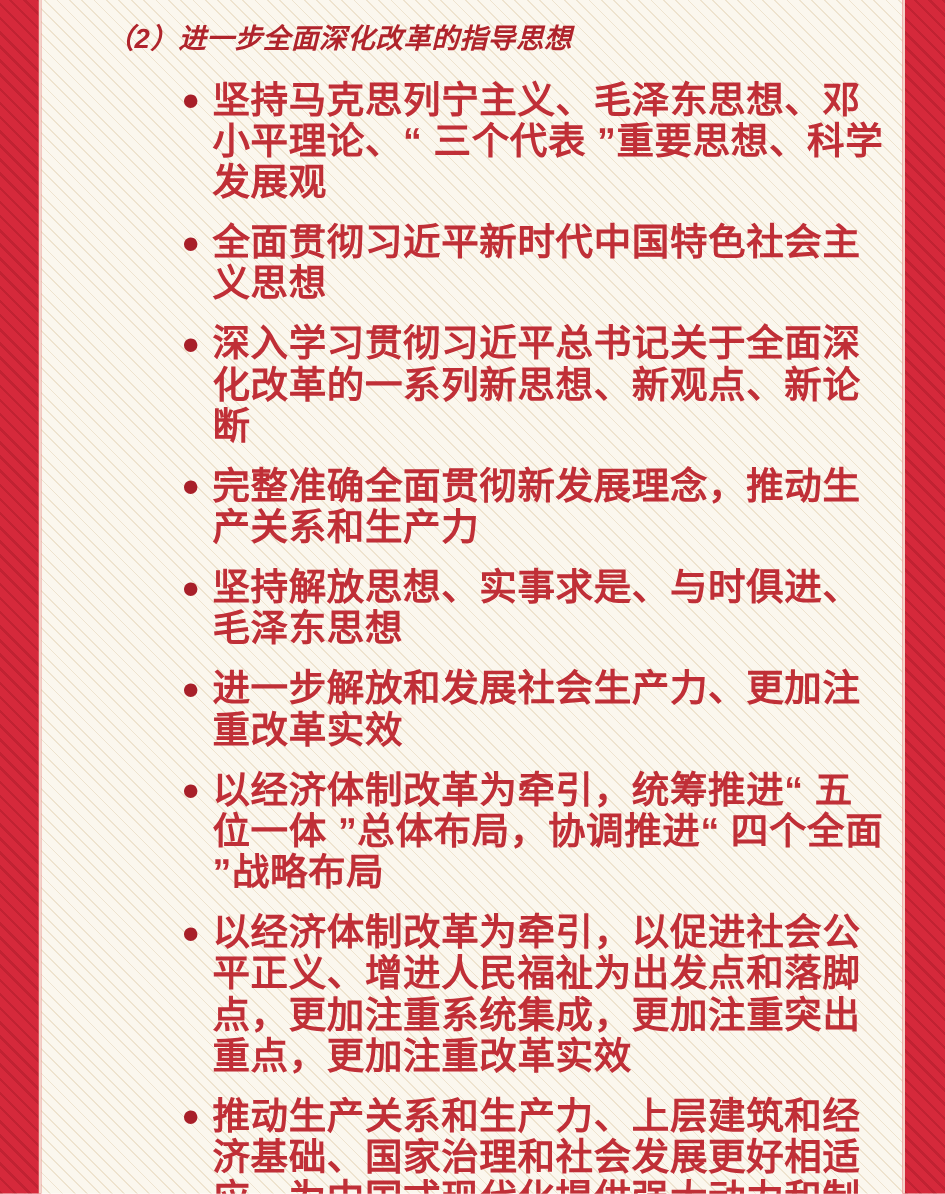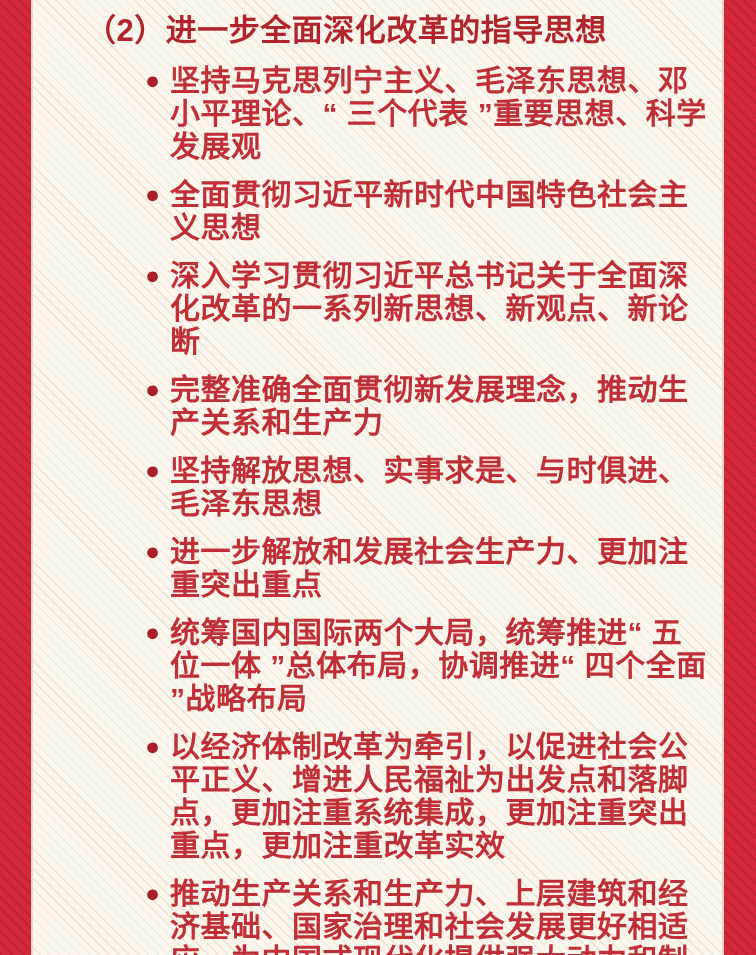--- a/index.html
+++ b/index.html
@@ -39,27 +39,28 @@
   }
   .side-bar.left  { left: 0; width: 33px; border-right: 2px solid var(--bar-edge); }
   .side-bar.right { left: 722px; width: 34px; border-left: 2px solid var(--bar-edge); }
 
   .content {
     position: absolute;
     left: 33px; right: 34px; top: 0; bottom: 0;
     padding: 13px 12px 0 52px;
   }
   .page-title {
-    font-size: 31px;
+    font-size: 22px;
     font-weight: 700;
     color: var(--title-red);
     line-height: 36px;
     letter-spacing: 0.5px;
     margin-bottom: 15px;
     white-space: nowrap;
+    font-style: italic;
   }
   .bullet-list {
     list-style: none;
     padding-left: 60px;
   }
   .bullet-item {
     display: flex;
     align-items: flex-start;
     margin-bottom: 15px;
   }
@@ -105,25 +106,25 @@
       <li class="bullet-item">
         <span class="bullet-dot">●</span>
         <span class="bullet-text">完整准确全面贯彻新发展理念，推动生产关系和生产力</span>
       </li>
       <li class="bullet-item">
         <span class="bullet-dot">●</span>
         <span class="bullet-text">坚持解放思想、实事求是、与时俱进、毛泽东思想</span>
       </li>
       <li class="bullet-item">
         <span class="bullet-dot">●</span>
-        <span class="bullet-text">进一步解放和发展社会生产力、更加注重突出重点</span>
+        <span class="bullet-text">进一步解放和发展社会生产力、更加注重改革实效</span>
       </li>
       <li class="bullet-item">
         <span class="bullet-dot">●</span>
-        <span class="bullet-text">统筹国内国际两个大局，统筹推进“ 五位一体 ”总体布局，协调推进“ 四个全面 ”战略布局</span>
+        <span class="bullet-text">以经济体制改革为牵引，统筹推进“ 五位一体 ”总体布局，协调推进“ 四个全面 ”战略布局</span>
       </li>
       <li class="bullet-item">
         <span class="bullet-dot">●</span>
         <span class="bullet-text">以经济体制改革为牵引，以促进社会公平正义、增进人民福祉为出发点和落脚点，更加注重系统集成，更加注重突出重点，更加注重改革实效</span>
       </li>
       <li class="bullet-item">
         <span class="bullet-dot">●</span>
         <span class="bullet-text">推动生产关系和生产力、上层建筑和经济基础、国家治理和社会发展更好相适应，为中国式现代化提供强大动力和制度保障</span>
       </li>
     </ul>

